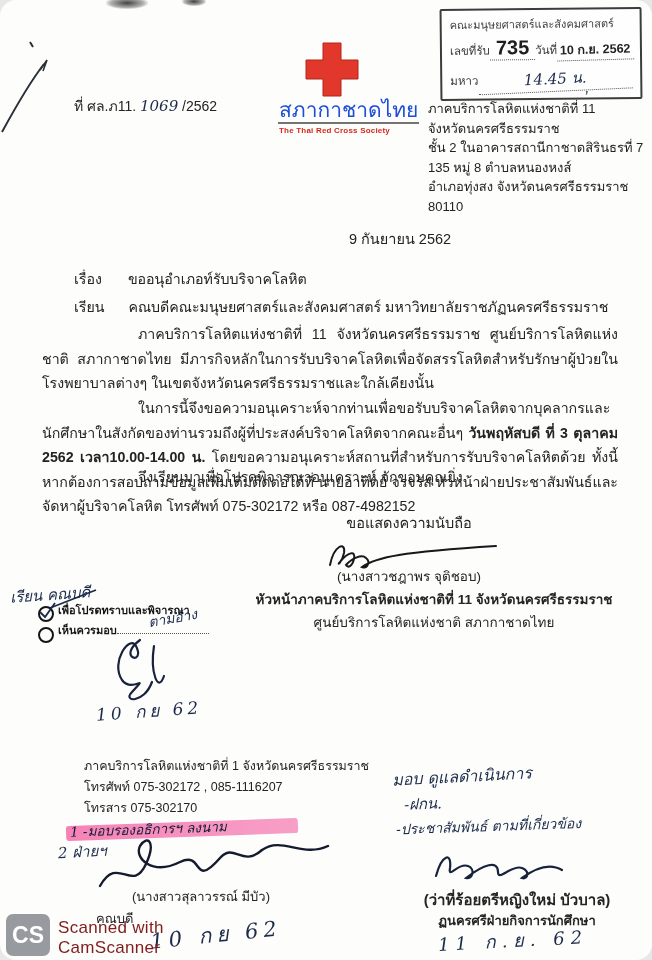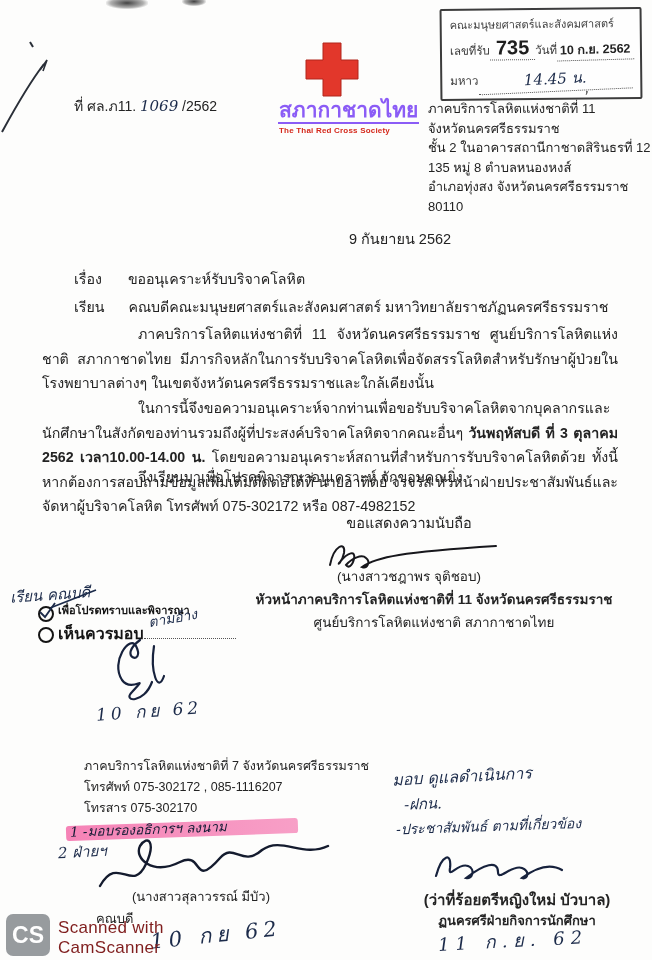--- a/index.html
+++ b/index.html
@@ -1,17 +1,17 @@
 <!DOCTYPE html>
 <html><head>
 <meta charset="utf-8">
 <style>
   html,body{margin:0;padding:0;background:#e8e8e8;}
   .page{position:relative;width:652px;height:960px;margin:0 auto;background:#fdfdfc;overflow:hidden;
-        font-family:"Liberation Sans",sans-serif;color:#222;}
+        font-family:"Liberation Sans",sans-serif;color:#222;border-radius:16px;}
   .abs{position:absolute;}
   .hw{font-family:"DejaVu Serif",serif;font-style:italic;color:#1c2b4a;}
   .stampbox{border:2px solid #3c3c3c;border-radius:2px;padding:5px 8px 6px 8px;background:rgba(255,255,255,.6);}
   .dotted{border-bottom:1.5px dotted #555;}
   .para{width:576px;font-size:14.2px;line-height:24.5px;text-align:justify;color:#232323;}
   .indent{text-indent:96px;}
   .bold{font-weight:700;}
   .circle{width:12px;height:12px;border:2px solid #141414;border-radius:50%;display:inline-block;}
   .blob{background:radial-gradient(ellipse at center,rgba(35,35,35,.85) 0%,rgba(60,60,60,.4) 55%,rgba(255,255,255,0) 75%);}
   .wm{color:#7f1d1d;font-size:17px;line-height:20px;letter-spacing:.3px;}
@@ -44,44 +44,44 @@
     </div>
     <div style="display:flex;align-items:baseline;margin-top:6px;">
       <span style="font-size:11.5px;color:#333;">มหาว</span>
       <span class="dotted hw" style="font-size:15px;padding:0 10px;flex:1;text-align:center;transform:rotate(-2deg);">14.45 น.</span>
     </div>
   </div>
 
   <svg class="abs" style="left:301px;top:41px;" width="62" height="60" viewBox="0 0 62 60">
     <path d="M22 2 h18 v17 h17 v19 h-17 v17 h-18 v-17 h-17 v-19 h17 z" fill="#e2372b" stroke="#b1271d" stroke-width="1"></path>
   </svg>
-  <div class="abs" style="left:278px;top:98px;font-size:21px;font-weight:700;color:#8b5cf6;border-bottom:2px solid #8b5cf6;padding:0 1px 0 1px;line-height:24px;">สภากาชาดไทย</div>
+  <div class="abs" style="left:278px;top:98px;font-size:21px;font-weight:400;color:#1d4ed8;border-bottom:2px solid #737373;padding:0 1px 0 1px;line-height:24px;">สภากาชาดไทย</div>
   <div class="abs" style="left:279px;top:126px;font-size:8px;font-weight:700;color:#d5281b;letter-spacing:.2px;">The Thai Red Cross Society</div>
   <div class="abs" style="left:584px;top:88px;font-size:16px;color:#333;transform:rotate(12deg);">’</div>
 
   <div class="abs" style="left:74px;top:95px;font-size:14px;color:#232323;">
     <span>ที่ ศล.ภ11.</span>
     <span class="hw" style="font-size:15px;">1069</span>
     <span>/2562</span>
   </div>
 
   <div class="abs" style="left:428px;top:99px;font-size:13px;line-height:19.5px;color:#232323;">
     <div>ภาคบริการโลหิตแห่งชาติที่ 11</div>
     <div>จังหวัดนครศรีธรรมราช</div>
-    <div>ชั้น 2 ในอาคารสถานีกาชาดสิรินธรที่ 12</div>
+    <div>ชั้น 2 ในอาคารสถานีกาชาดสิรินธรที่ 7</div>
     <div>135  หมู่ 8   ตำบลหนองหงส์</div>
     <div>อำเภอทุ่งสง จังหวัดนครศรีธรรมราช</div>
     <div>80110</div>
   </div>
 
   <div class="abs" style="left:349px;top:227px;font-size:14.5px;color:#232323;">9 กันยายน  2562</div>
 
   <div class="abs" style="left:74px;top:268px;font-size:14.2px;color:#232323;">
     <span style="margin-right:22px;">เรื่อง</span>
-    <span>ขออนุเคราะห์รับบริจาคโลหิต</span>
+    <span>ขออนุอำเภอท์รับบริจาคโลหิต</span>
   </div>
   <div class="abs" style="left:74px;top:296px;font-size:14.2px;color:#232323;">
     <span style="margin-right:20px;">เรียน</span>
     <span>คณบดีคณะมนุษยศาสตร์และสังคมศาสตร์ มหาวิทยาลัยราชภัฏนครศรีธรรมราช</span>
   </div>
 
   <div class="abs para indent" style="left:42px;top:322px;">ภาคบริการโลหิตแห่งชาติที่ 11 จังหวัดนครศรีธรรมราช ศูนย์บริการโลหิตแห่งชาติ สภากาชาดไทย มีภารกิจหลักในการรับบริจาคโลหิตเพื่อจัดสรรโลหิตสำหรับรักษาผู้ป่วยในโรงพยาบาลต่างๆ ในเขตจังหวัดนครศรีธรรมราชและใกล้เคียงนั้น</div>
   <div class="abs para indent" style="left:42px;top:396px;">
     <span>ในการนี้จึงขอความอนุเคราะห์จากท่านเพื่อขอรับบริจาคโลหิตจากบุคลากรและนักศึกษาในสังกัดของท่านรวมถึงผู้ที่ประสงค์บริจาคโลหิตจากคณะอื่นๆ </span><span class="bold">วันพฤหัสบดี ที่ 3 ตุลาคม 2562 เวลา10.00-14.00 น.</span><span> โดยขอความอนุเคราะห์สถานที่สำหรับการรับบริจาคโลหิตด้วย ทั้งนี้หากต้องการสอบถามข้อมูลเพิ่มเติมติดต่อได้ที่ นายอาทิตย์ จรจรัส หัวหน้าฝ่ายประชาสัมพันธ์และจัดหาผู้บริจาคโลหิต โทรศัพท์ 075-302172 หรือ 087-4982152</span>
   </div>
@@ -99,30 +99,30 @@
   <svg class="abs" style="left:48px;top:588px;" width="50" height="22" viewBox="0 0 50 22">
     <path d="M2 20 L48 2" stroke="#1c2b4a" stroke-width="1.8" fill="none"></path>
   </svg>
   <span class="circle abs" style="left:38px;top:606px;"></span>
   <svg class="abs" style="left:36px;top:600px;" width="22" height="22" viewBox="0 0 22 22">
     <path d="M4 12 L9 17 L19 3" stroke="#1c2b4a" stroke-width="1.8" fill="none"></path>
   </svg>
   <div class="abs" style="left:58px;top:601px;font-size:11px;font-weight:700;color:#151515;">เพื่อโปรดทราบและพิจารณา</div>
   <div class="abs hw" style="left:148px;top:607px;font-size:14px;transform:rotate(-10deg);">ตามอ้าง</div>
   <span class="circle abs" style="left:38px;top:627px;"></span>
-  <div class="abs" style="left:58px;top:621px;font-size:16px;font-weight:700;color:#151515;">
+  <div class="abs" style="left:58px;top:621px;font-size:11px;font-weight:700;color:#151515;">
     <span>เห็นควรมอบ</span><span class="dotted" style="display:inline-block;width:92px;"></span>
   </div>
   <svg class="abs" style="left:92px;top:632px;" width="100" height="78" viewBox="0 0 100 78">
     <path d="M48 8 C24 26 54 34 44 14 C38 2 18 30 30 48 C40 62 58 40 40 60 C30 70 52 72 60 50 M62 14 C58 40 66 62 72 44" stroke="#17223d" stroke-width="2.2" fill="none" stroke-linecap="round"></path>
   </svg>
   <div class="abs hw" style="left:96px;top:697px;font-size:17px;letter-spacing:4px;transform:rotate(-4deg);">10 กย 62</div>
 
   <div class="abs" style="left:84px;top:756px;font-size:12.5px;line-height:21px;color:#232323;">
-    <div>ภาคบริการโลหิตแห่งชาติที่ 7 จังหวัดนครศรีธรรมราช</div>
+    <div>ภาคบริการโลหิตแห่งชาติที่ 1 จังหวัดนครศรีธรรมราช</div>
     <div>โทรศัพท์ 075-302172 , 085-1116207</div>
     <div>โทรสาร  075-302170</div>
   </div>
 
   <div class="abs pinkbar" style="left:66px;top:822px;width:232px;height:15px;transform:rotate(-2deg);"></div>
   <div class="abs hw" style="left:70px;top:818px;font-size:13.5px;transform:rotate(-2deg);color:#101a33;">1 -มอบรองอธิการฯ ลงนาม</div>
   <div class="abs hw" style="left:58px;top:840px;font-size:15px;transform:rotate(-3deg);">2 ฝ่ายฯ</div>
 
   <svg class="abs" style="left:92px;top:828px;" width="240" height="70" viewBox="0 0 240 70">
     <path d="M8 58 C26 26 40 66 54 36 C64 14 56 6 48 18 C42 30 60 48 88 34 C112 22 100 62 128 30 C142 14 150 40 170 22 C190 8 210 30 236 18" stroke="#141b2e" stroke-width="2.4" fill="none" stroke-linecap="round"></path>

